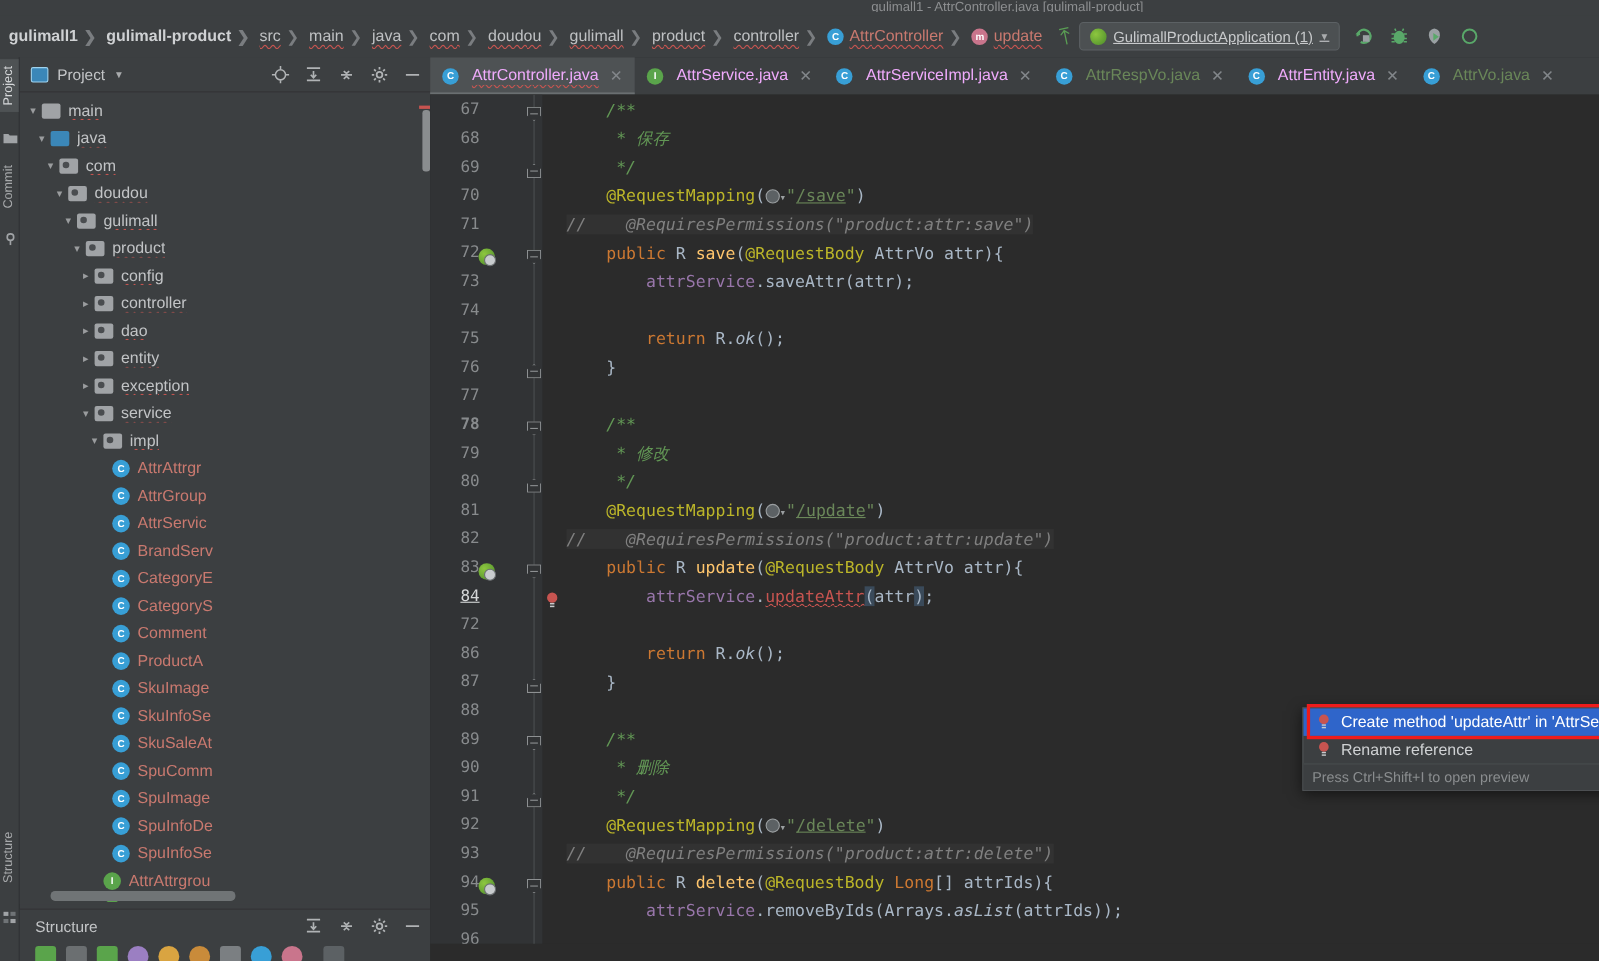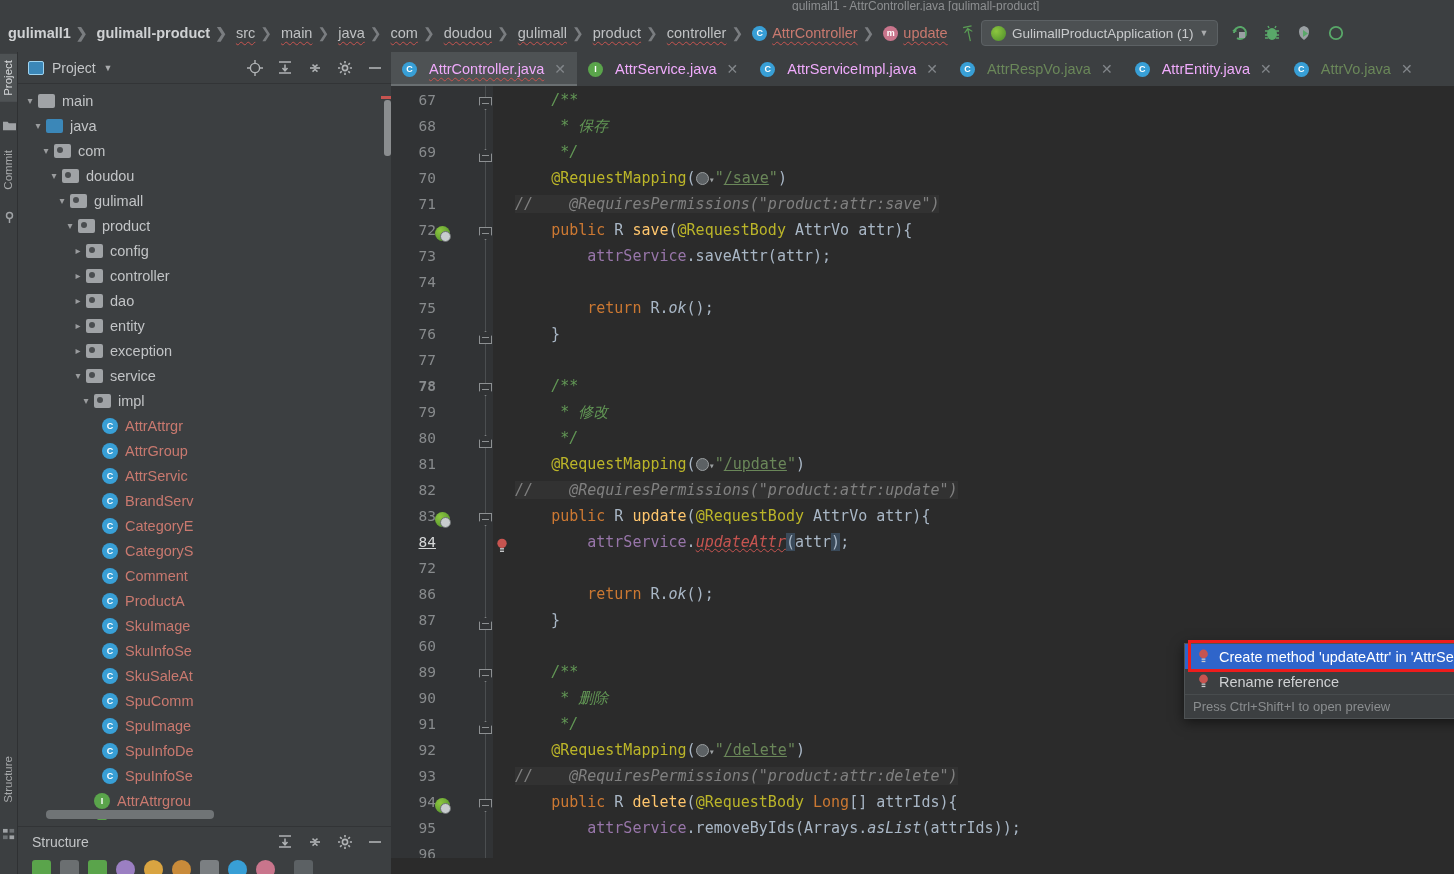--- a/index.html
+++ b/index.html
@@ -60,20 +60,21 @@
 
   .nav-arrow {
     color: #5a9e54; font-size: 21px; margin: 0 8px 0 14px;
     transform: rotate(-12deg); line-height: 1;
   }
   .run-config {
     display: flex; align-items: center; gap: 6px;
     background: #4c5052; border: 1px solid #5c6164; border-radius: 4px;
     height: 26px; padding: 0 9px; color: #c8cacc; font-size: 13.5px;
     white-space: nowrap;
+    text-decoration: underline;
   }
   .run-config .spring-ic {
     width: 15px; height: 15px; border-radius: 50%;
     background: radial-gradient(circle at 35% 35%, #8dc63f, #4b8b2b);
     flex: 0 0 auto;
   }
   .caret { font-size: 9px; color: #a9abad; }
   .tb-ic { width: 20px; height: 20px; margin-left: 12px; flex: 0 0 auto;
            display: inline-flex; align-items: center; justify-content: center; }
 
@@ -230,21 +231,21 @@
   .cmt { color: #629755; font-style: italic; }
   .cmt2 { color: #808080; font-style: italic; }
   .str { color: #6a8759; }
   .anno { color: #bbb529; }
   .fld { color: #9876aa; }
   .mth { color: #ffc66d; }
   .typ { color: #a9b7c6; }
   .ital { font-style: italic; }
   .ulk { color: #6a8759; text-decoration: underline; }
   .err-u { text-decoration: underline; text-decoration-style: wavy;
-           text-decoration-color: #c75450; text-decoration-thickness: 1px; font-style: italic; }
+           text-decoration-color: #c75450; text-decoration-thickness: 1px; }
   .cmt-hl { background: #323232; }
   .globe {
     display: inline-block; width: 13px; height: 13px; border-radius: 50%;
     background: #5c6164; border: 1px solid #9a9ea0; vertical-align: -2px;
   }
   .globe-car { color: #9a9ea0; font-size: 10px; }
   .sel-hl { background: #3a4a5a; }
 
   
   .popup {
@@ -691,21 +692,21 @@
           <div class="lineno cur" style="top: 448px;">84</div>
           <div class="bulb-err" style="top: 452px;"><svg viewBox="0 0 13 15" width="14" height="16">
               <circle cx="6.5" cy="5" r="4.4" fill="#c75450"></circle>
               <rect x="4.6" y="9.5" width="3.8" height="1.3" fill="#c8cacc"></rect>
               <rect x="4.6" y="11.8" width="3.8" height="1.3" fill="#c8cacc"></rect>
             </svg></div>
           <div class="lineno" style="top: 474px;">72</div>
           <div class="lineno" style="top: 500px;">86</div>
           <div class="lineno" style="top: 526px;">87</div>
           <div class="fold close" style="top: 531px;"></div>
-          <div class="lineno" style="top: 552px;">60</div>
+          <div class="lineno" style="top: 552px;">88</div>
           <div class="lineno" style="top: 578px;">89</div>
           <div class="fold open" style="top: 583px;"></div>
           <div class="lineno" style="top: 604px;">90</div>
           <div class="lineno" style="top: 630px;">91</div>
           <div class="fold close" style="top: 635px;"></div>
           <div class="lineno" style="top: 656px;">92</div>
           <div class="lineno" style="top: 682px;">93</div>
           <div class="lineno" style="top: 708px;">94</div>
           <div class="springic" style="top: 712px;"></div>
           <div class="fold open" style="top: 713px;"></div>

